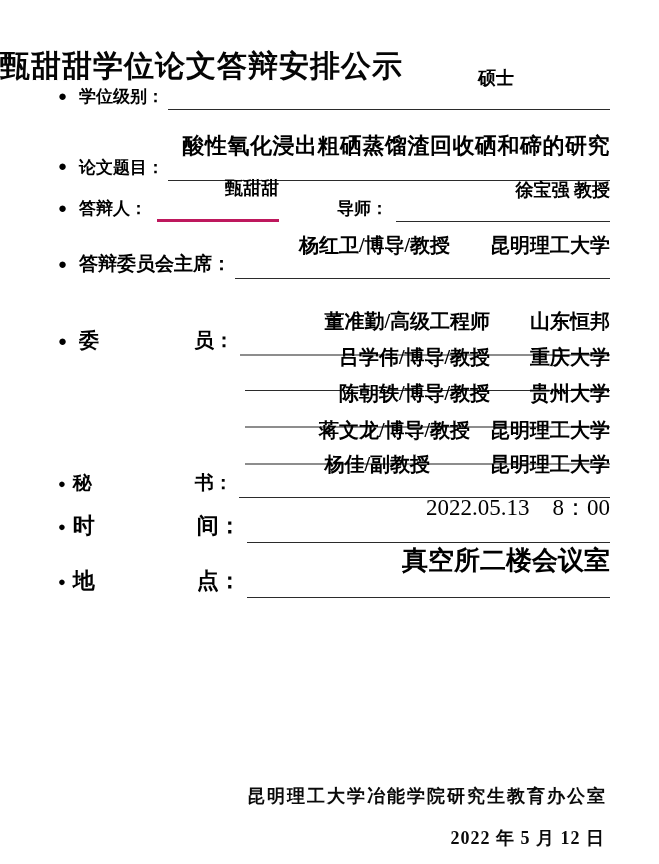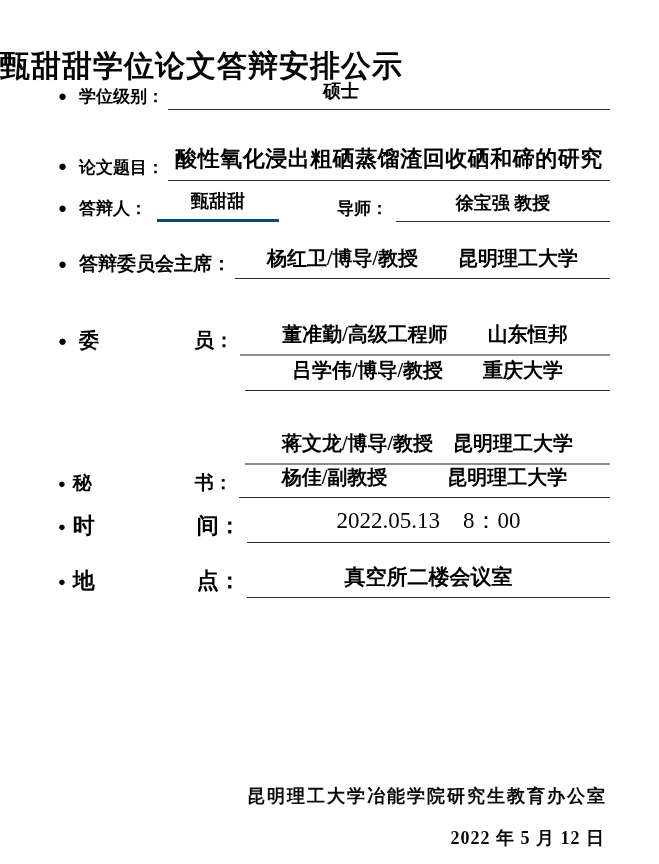--- a/index.html
+++ b/index.html
@@ -25,43 +25,43 @@
     flex:0 0 auto;
   }
   .bullet.small{font-size:13px;margin-right:7px}
   .lbl{font-weight:bold;flex:0 0 auto;padding-bottom:2px}
   .split{
     display:flex;justify-content:space-between;flex:0 0 auto;
     font-weight:bold;padding-bottom:2px;
   }
   .line{
     flex:1 1 auto;border-bottom:1.5px solid #2b2b2b;
-    display:flex;justify-content:center;align-items:flex-end;
-    padding-bottom:6px;min-width:0;
+    display:flex;justify-content:flex-end;align-items:flex-end;
+    padding-bottom:19px;min-width:0;
   }
   .line.gray{border-bottom:2.5px solid #8d8d8d}
   .val{font-weight:bold;white-space:nowrap}
 
   
   .r-degree{top:82px;height:28px;font-size:17px}
   .r-degree .line{margin-left:4px}
   .r-degree .val{font-size:18px;margin-right:96px}
 
   
   .r-thesis{top:152px;height:29px;font-size:17px}
   .r-thesis .line{margin-left:4px}
   .r-thesis .val{
     font-size:22px;
     font-family:"DejaVu Sans","Liberation Sans",sans-serif;
     letter-spacing:0.5px;
   }
 
   
   .r-defender{top:194px;height:28px;font-size:17px}
-  .r-defender .line-def{flex:0 0 122px;margin-left:10px;border-bottom:3px solid #0c4a6e}
+  .r-defender .line-def{flex:0 0 122px;margin-left:10px;border-bottom:3px solid #be185d}
   .r-defender .val{font-size:18px}
   .lbl-advisor{margin-left:58px;margin-right:8px}
 
   
   .r-chair{top:249px;height:30px;font-size:19px}
   .r-chair .line{margin-left:4px}
   .r-chair .val{font-size:20px}
 
   
   .r-comm{top:326px;height:30px;font-size:20px}
@@ -83,21 +83,21 @@
   
   .r-time{top:509px;height:34px;font-size:22px}
   .r-time .split{width:168px}
   .r-time .line{margin-left:6px}
   .r-time .val{font-weight:normal;font-size:23px}
 
   
   .r-place{top:564px;height:34px;font-size:22px}
   .r-place .split{width:168px}
   .r-place .line{margin-left:6px}
-  .r-place .val{font-size:21px}
+  .r-place .val{font-size:26px}
 
   .footer1{
     position:absolute;top:784px;right:52px;
     font-weight:bold;font-size:18px;letter-spacing:2px;color:#0a0a0a;text-align:right;
   }
   .footer2{
     position:absolute;top:826px;right:54px;
     font-weight:bold;font-size:18px;letter-spacing:1px;color:#0a0a0a;
   }
 </style>
@@ -155,20 +155,26 @@
     </span>
   </div>
 
   <div class="row r-member r-m1">
     <span class="indent"></span>
     <span class="line">
       <span class="val">吕学伟/博导/教授　　重庆大学</span>
     </span>
   </div>
 
+  <div class="row r-member r-m2">
+    <span class="indent"></span>
+    <span class="line gray">
+      <span class="val">陈朝轶/博导/教授　　贵州大学</span>
+    </span>
+  </div>
 
   <div class="row r-member r-m3">
     <span class="indent"></span>
     <span class="line gray">
       <span class="val">蒋文龙/博导/教授　昆明理工大学</span>
     </span>
   </div>
 
   <div class="row r-sec">
     <span class="bullet small">●</span>

